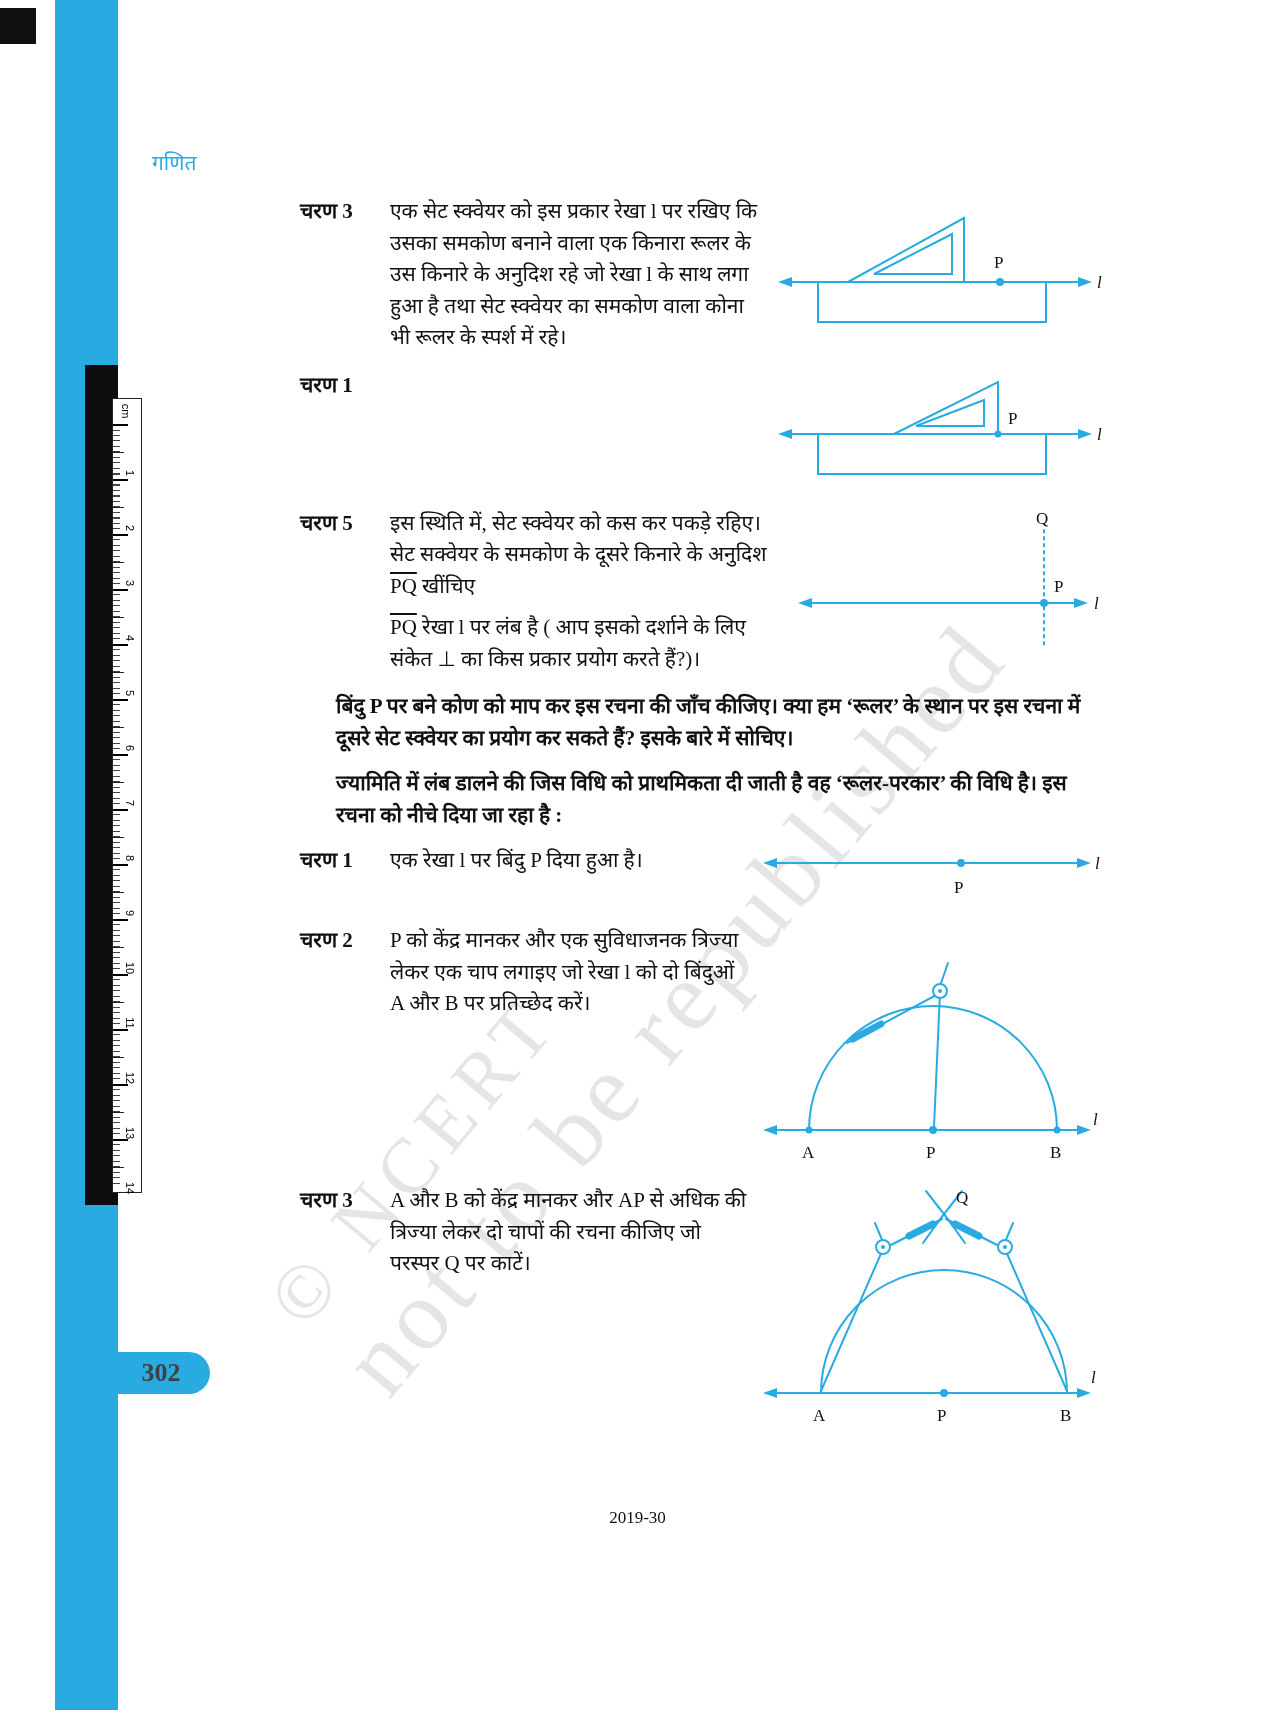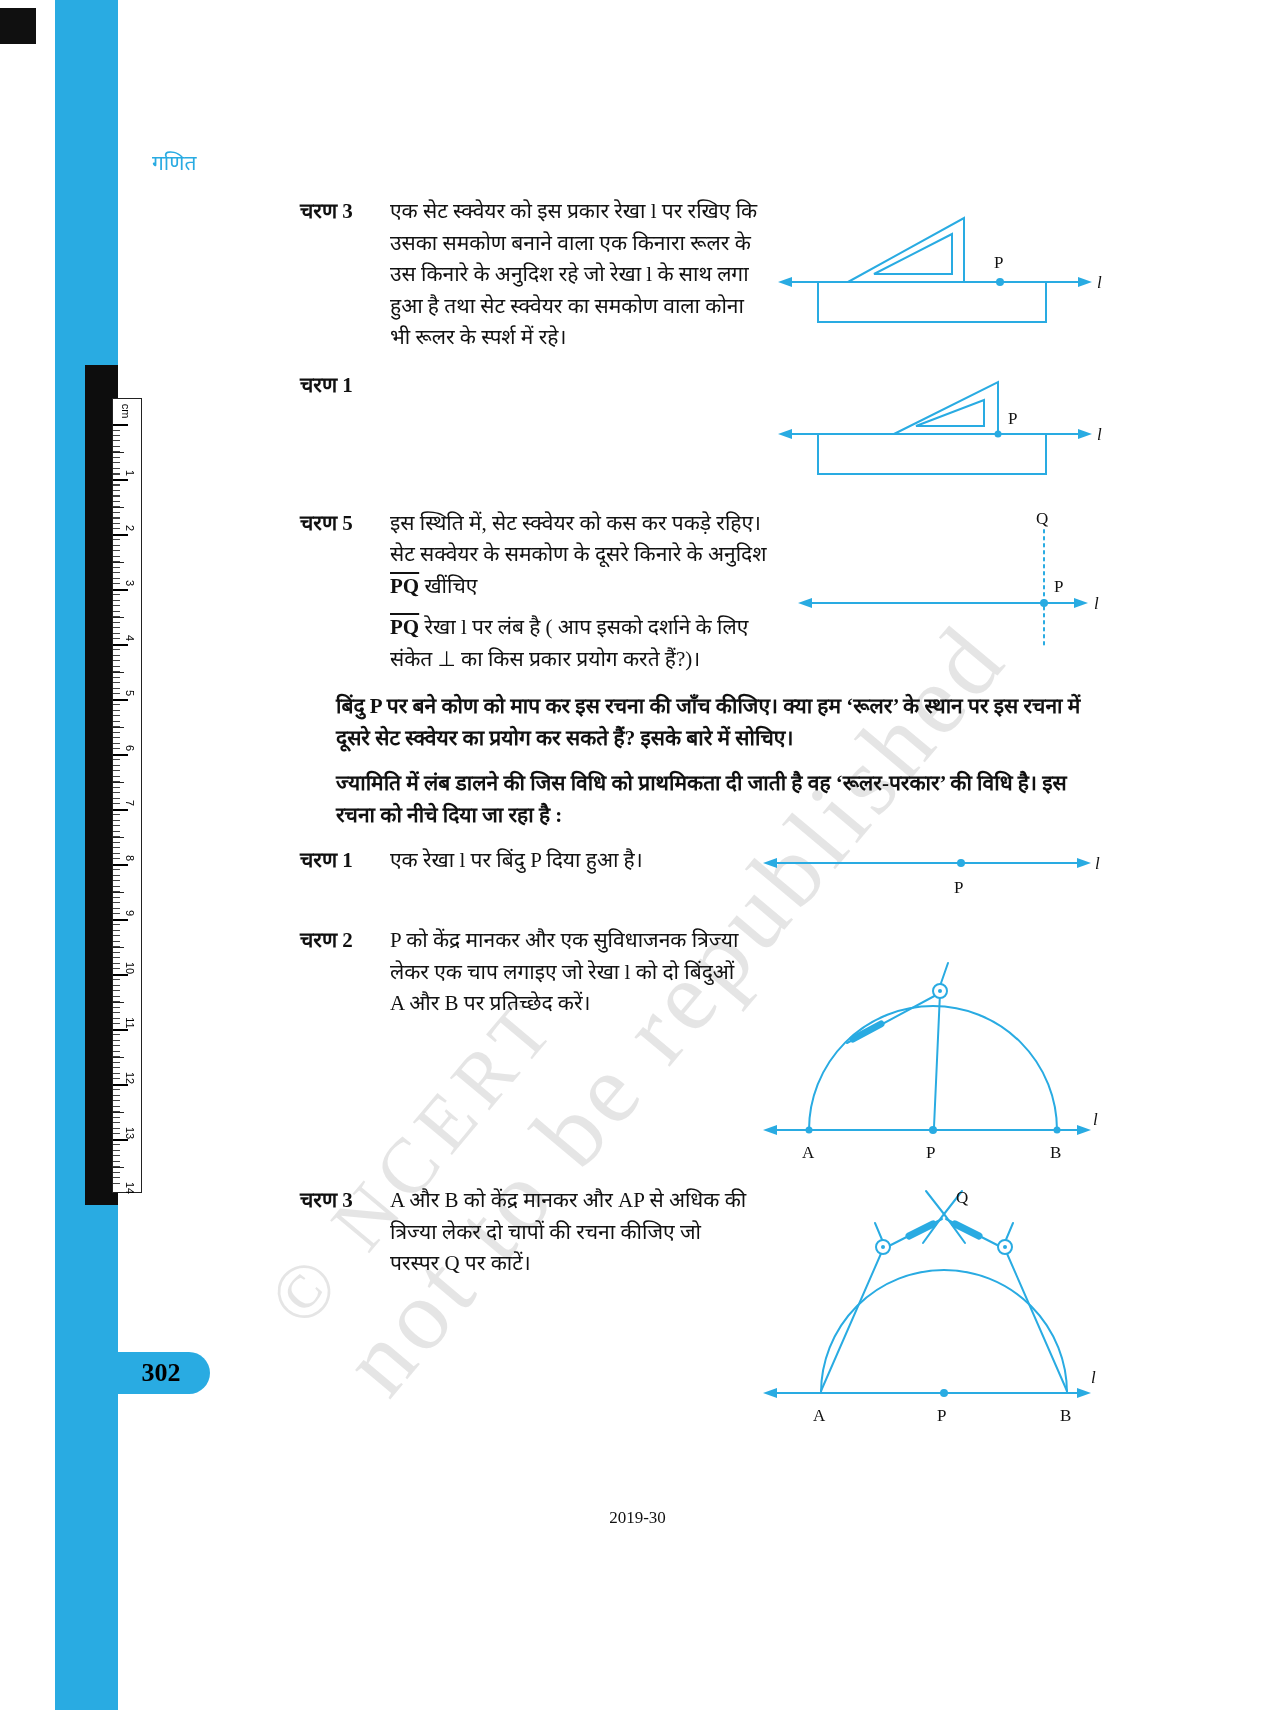--- a/index.html
+++ b/index.html
@@ -33,37 +33,37 @@
 
   .step { display:flex; margin-bottom:16px;justify-content:space-between; }
   .step-label { flex:none; width:90px; font-weight:bold; }
   .step-body { flex:1; }
   .step-body::after { content:""; display:block; clear:both; }
   .fig-right { float:right; margin-left:14px; margin-bottom:4px; }
 
   .para { margin:6px 0 14px 36px;font-weight:bold; }
   .section-heading { margin:18px 0 10px 36px; font-weight:bold; font-size:23px; }
 
-  .overline { text-decoration:overline;font-weight:bold; }
+  .overline { text-decoration:overline; }
 
   
   .fig line, .fig path { stroke:#29abe2; stroke-width:2; fill:none; stroke-linecap:round; }
   .fig rect { stroke:#29abe2; stroke-width:2; fill:#fff; }
   .fig path.tri { fill:#fff; }
   .fig polygon.ah { fill:#29abe2; stroke:none; }
   .fig circle.dot { fill:#29abe2; stroke:none; }
   .fig circle.hinge { fill:#fff; stroke:#29abe2; stroke-width:2; }
   .fig circle.pin { fill:#29abe2; stroke:none; }
   .fig line.thick { stroke-width:7; }
   .fig line.dotted { stroke-dasharray:2.5 4.5; }
   .fig text { fill:#111; font-size:17px; font-family:"Liberation Serif", serif; stroke:none; }
   .fig text.it { font-style:italic; }
 
   .page-num { position:absolute; left:112px; top:1352px; width:98px; height:42px; background:#29abe2;
-      border-radius:0 21px 21px 0; color:#000000; font-weight:bold; font-size:26px;
+      border-radius:0 21px 21px 0; color:#404040; font-weight:bold; font-size:26px;
       display:flex; align-items:center; justify-content:center; font-family:"Liberation Serif", serif; }
   .footer { position:absolute; left:0; top:1508px; width:1275px; text-align:center; font-size:17px; }
 </style>
 </head>
 <body>
 
 <div class="page">
 
   <div class="corner-mark"></div>
   <div class="side-bar"></div>

